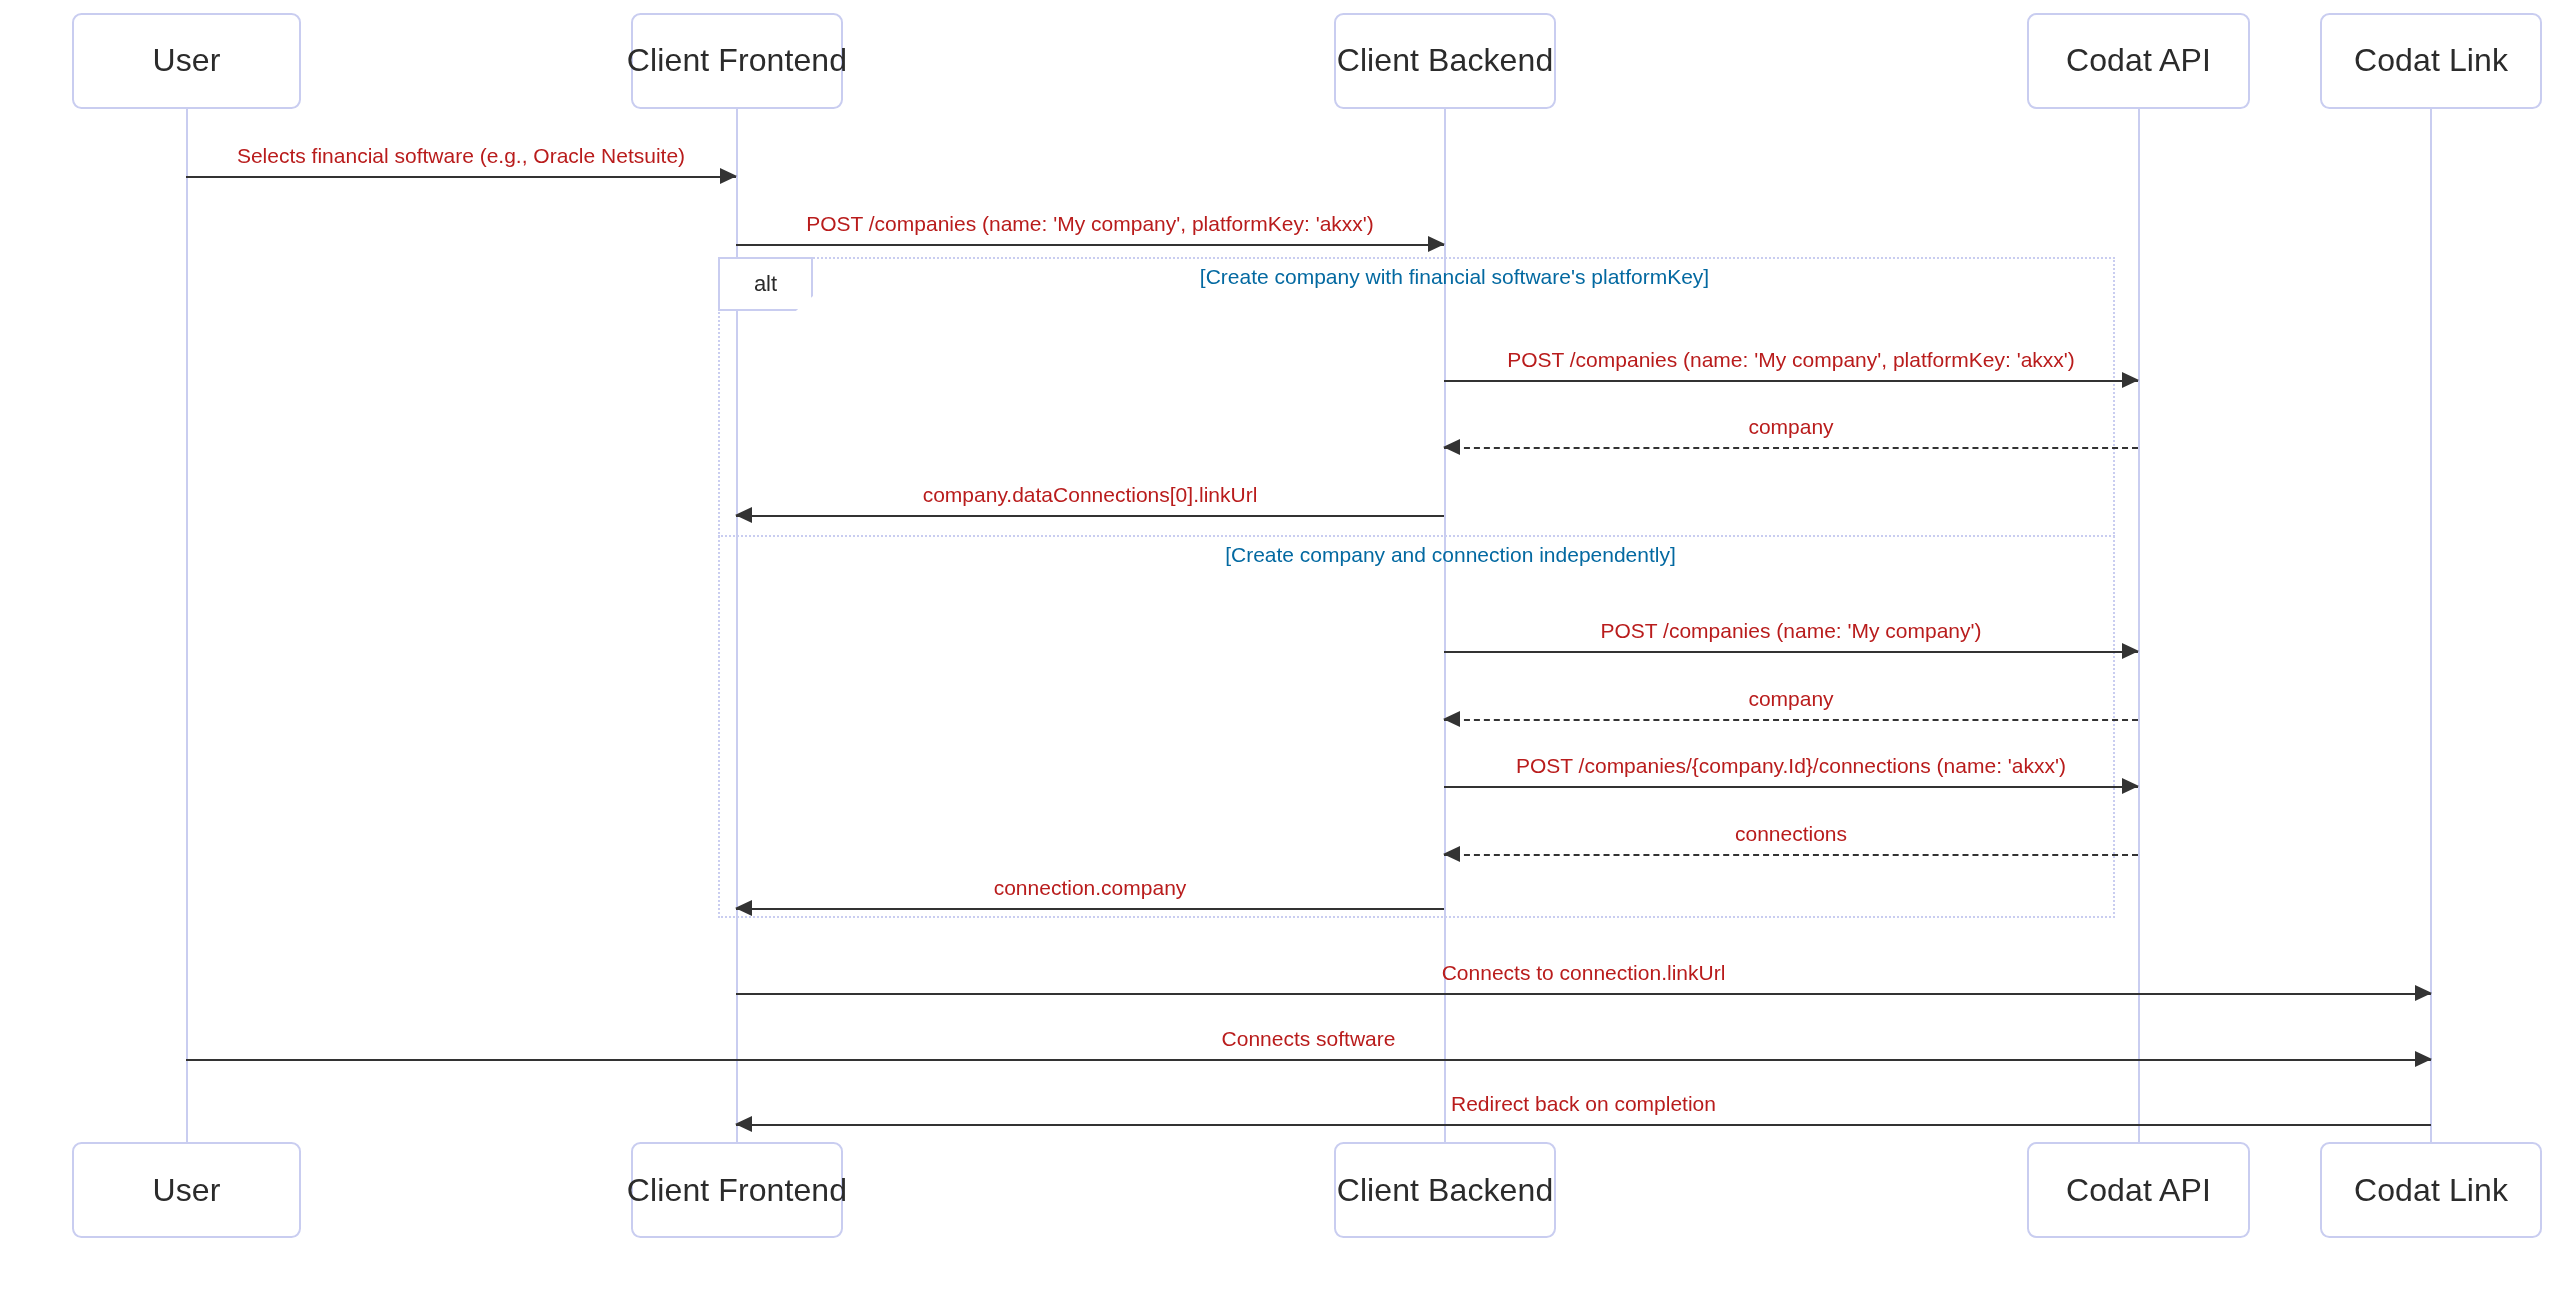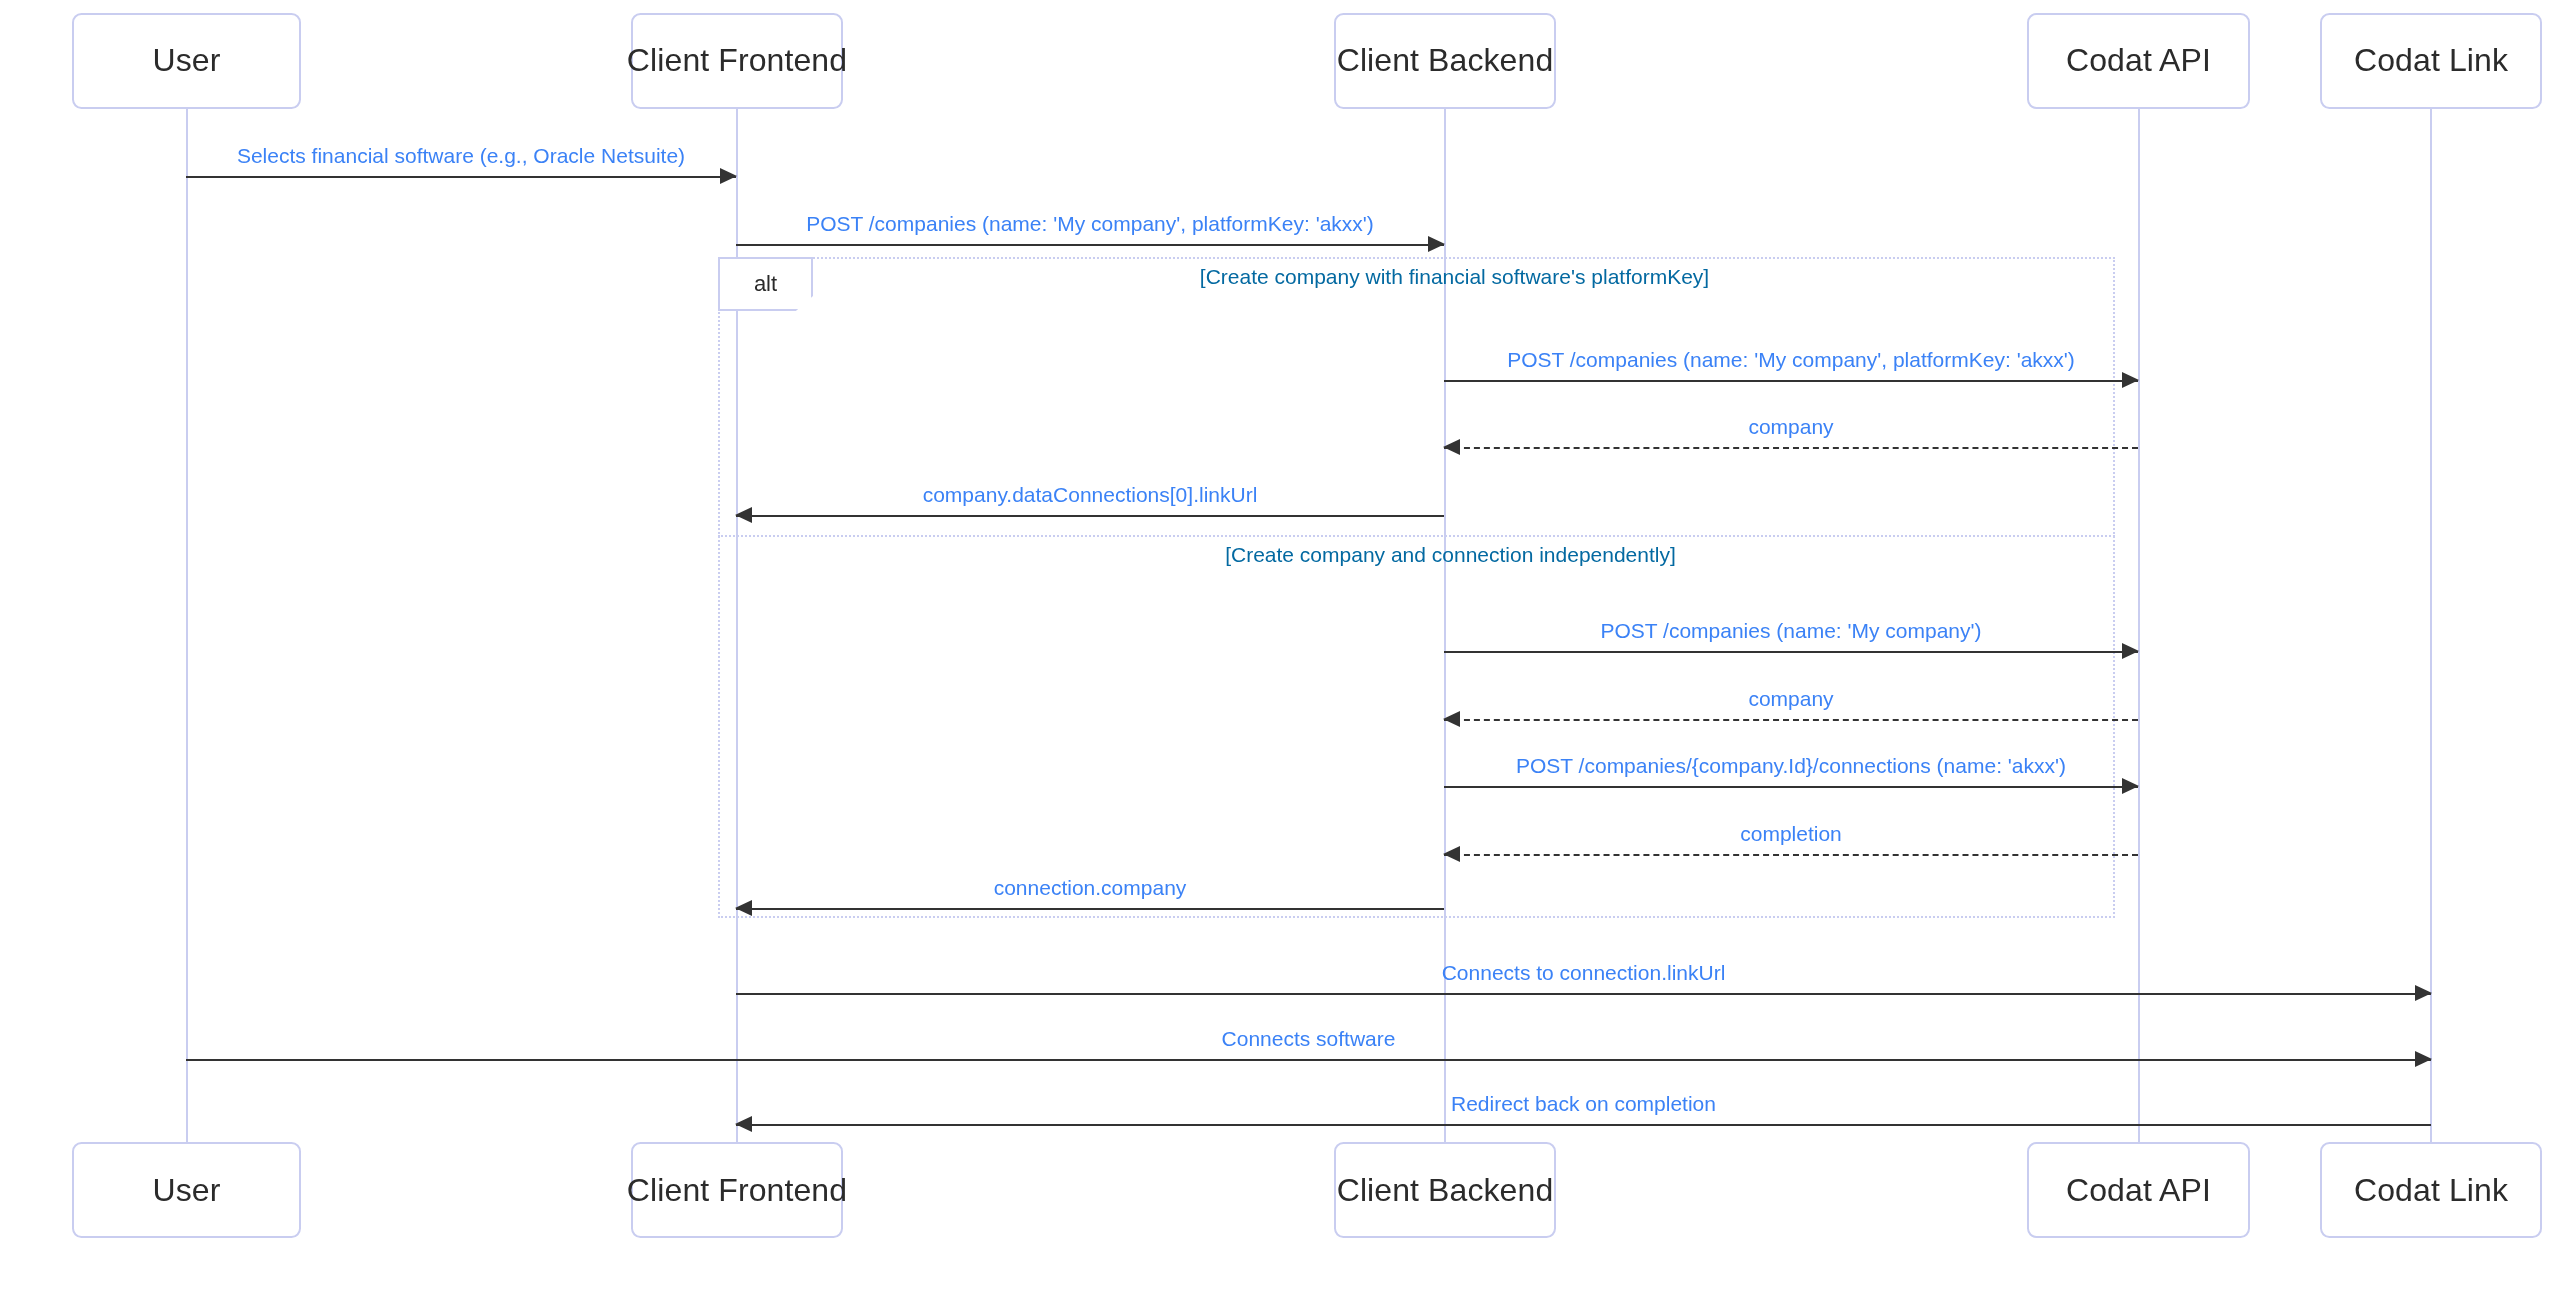--- a/index.html
+++ b/index.html
@@ -71,21 +71,21 @@
     left: -1.3px;
     border-right: 17.4px solid #333333;
   }
   .msg .label {
     position: absolute;
     bottom: 8px;
     left: 0;
     right: 0;
     text-align: center;
     font-size: 21px;
-    color: #3b82f6;
+    color: #b91c1c;
     white-space: nowrap;
   }
   
   .frag {
     position: absolute;
     box-sizing: border-box;
     border: 2px dotted #c9cdf0;
     background: transparent;
   }
   .frag-divider {
@@ -205,21 +205,21 @@
 
   <div class="msg to-right" style="left:1444px; top:786px; width:694px;">
     <div class="line"></div>
     <div class="head"></div>
     <div class="label">POST /companies/{company.Id}/connections (name: 'akxx')</div>
   </div>
 
   <div class="msg to-left dashed" style="left:1444px; top:854px; width:694px;">
     <div class="line"></div>
     <div class="head"></div>
-    <div class="label">completion</div>
+    <div class="label">connections</div>
   </div>
 
   <div class="msg to-left" style="left:736px; top:908px; width:708px;">
     <div class="line"></div>
     <div class="head"></div>
     <div class="label">connection.company</div>
   </div>
 
   <div class="msg to-right" style="left:736px; top:993px; width:1695px;">
     <div class="line"></div>

